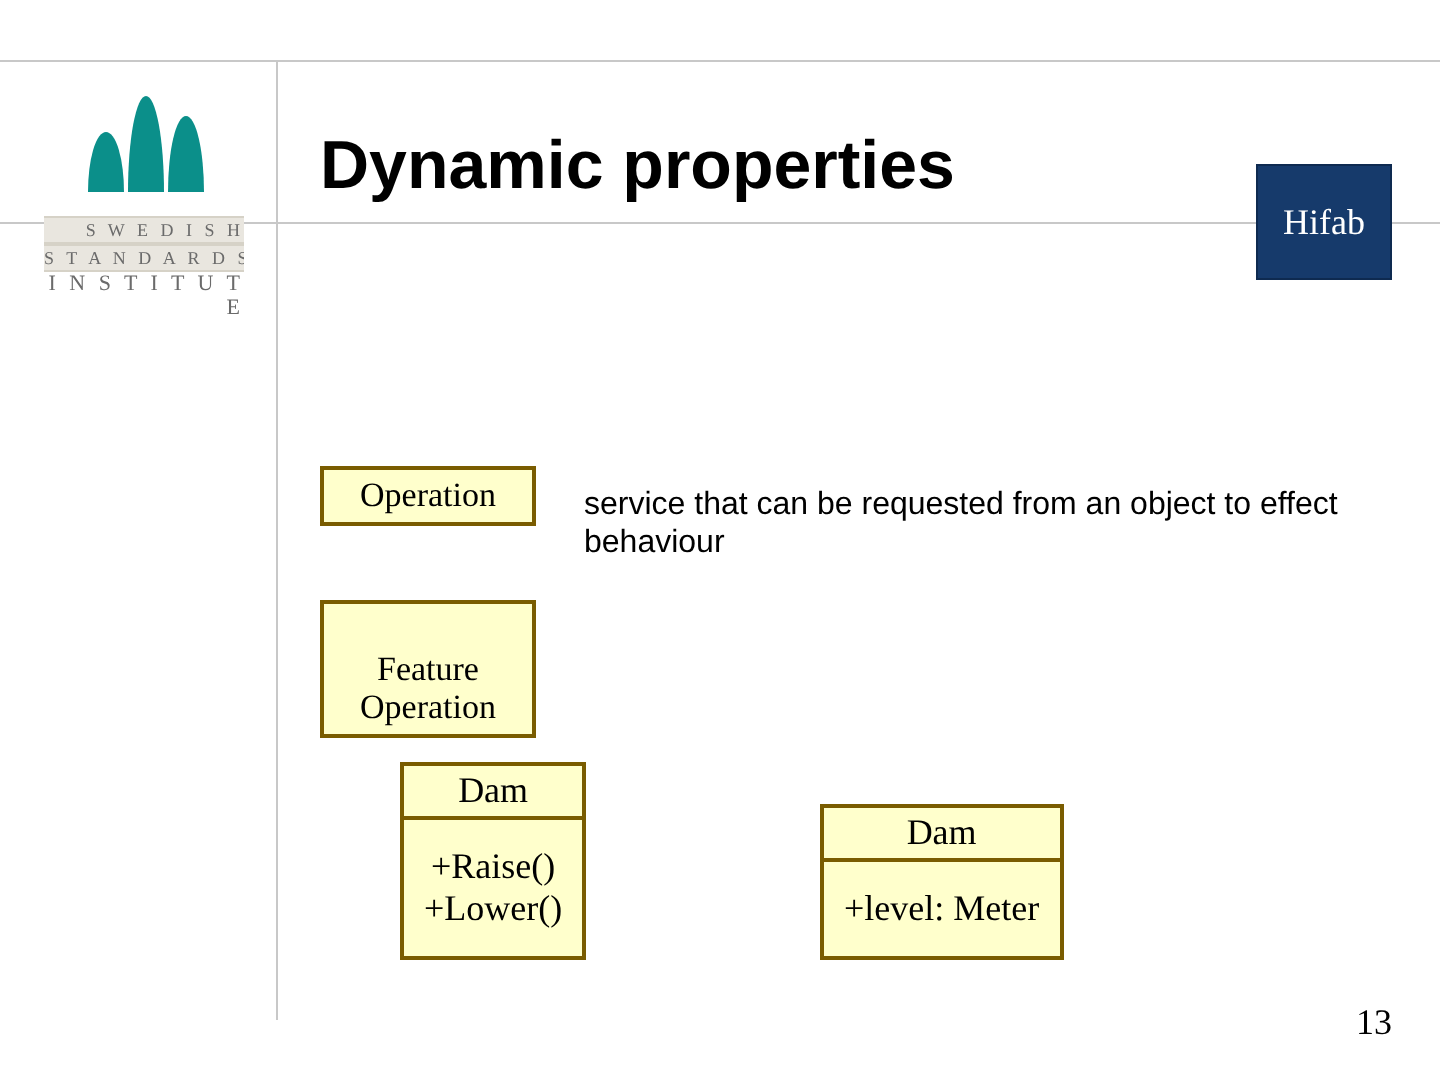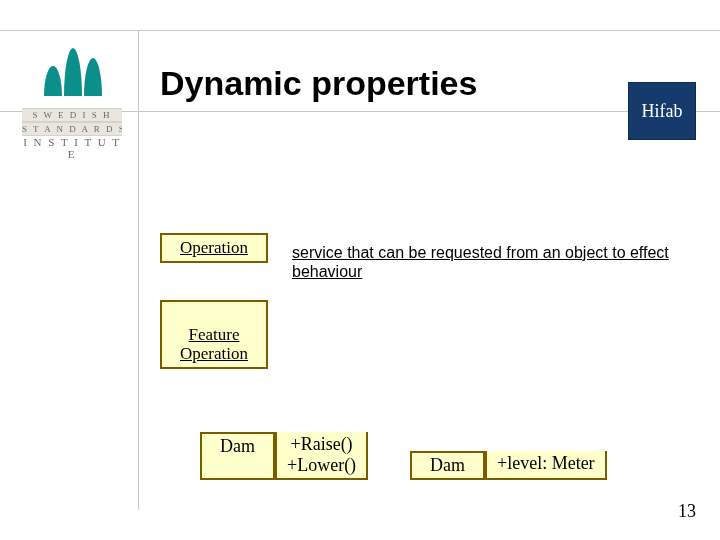--- a/index.html
+++ b/index.html
@@ -35,21 +35,21 @@
     width: 1px;
     height: 480px;
     background: #c8c8c8;
   }
   
   .ssi-logo {
     position: absolute;
     top: 38px;
     left: 22px;
     width: 100px;
-    text-align: center;
+    text-align: right;
   }
   .ssi-box {
     width: 72px;
     height: 64px;
     margin: 0 auto 6px auto;
     position: relative;
     background: #fff;
   }
   .ssi-leaf {
     position: absolute;
@@ -109,21 +109,20 @@
     margin-top: 12px;
   }
   
   .def-row {
     position: absolute;
     left: 160px;
     right: 30px;
     display: flex;
     align-items: center;
     gap: 24px;
-    text-decoration: underline;
   }
   .def-row.r1 { top: 215px; }
   .def-row.r2 { top: 300px; gap: 20px; }
   .term-box {
     flex: 0 0 auto;
     background: #ffffcc;
     border: 2px solid #7a5c00;
     font-family: "Times New Roman", Times, serif;
     font-size: 17px;
     line-height: 1.15;
@@ -135,37 +134,37 @@
     flex: 1 1 auto;
     font-size: 16px;
     line-height: 1.2;
     margin-top: 28px;
   }
   
   .class-group {
     position: absolute;
     bottom: 60px;
     display: flex;
-    flex-direction: row;
+    flex-direction: column;
     font-family: "Times New Roman", Times, serif;
     font-size: 18px;
     text-align: center;
   }
   .class-group.g1 { left: 200px; }
   .class-group.g2 { left: 410px; }
   .class-name {
     background: #ffffcc;
     border: 2px solid #7a5c00;
     padding: 2px 18px;
   }
   .class-body {
     background: #ffffcc;
     border: 2px solid #7a5c00;
     border-top: none;
-    padding: 2px 10px;
+    padding: 13px 10px;
     text-align: center;
   }
   .class-body .row { white-space: nowrap; }
   
   .page-num {
     position: absolute;
     right: 24px;
     bottom: 18px;
     font-size: 18px;
     font-family: "Times New Roman", Times, serif;

